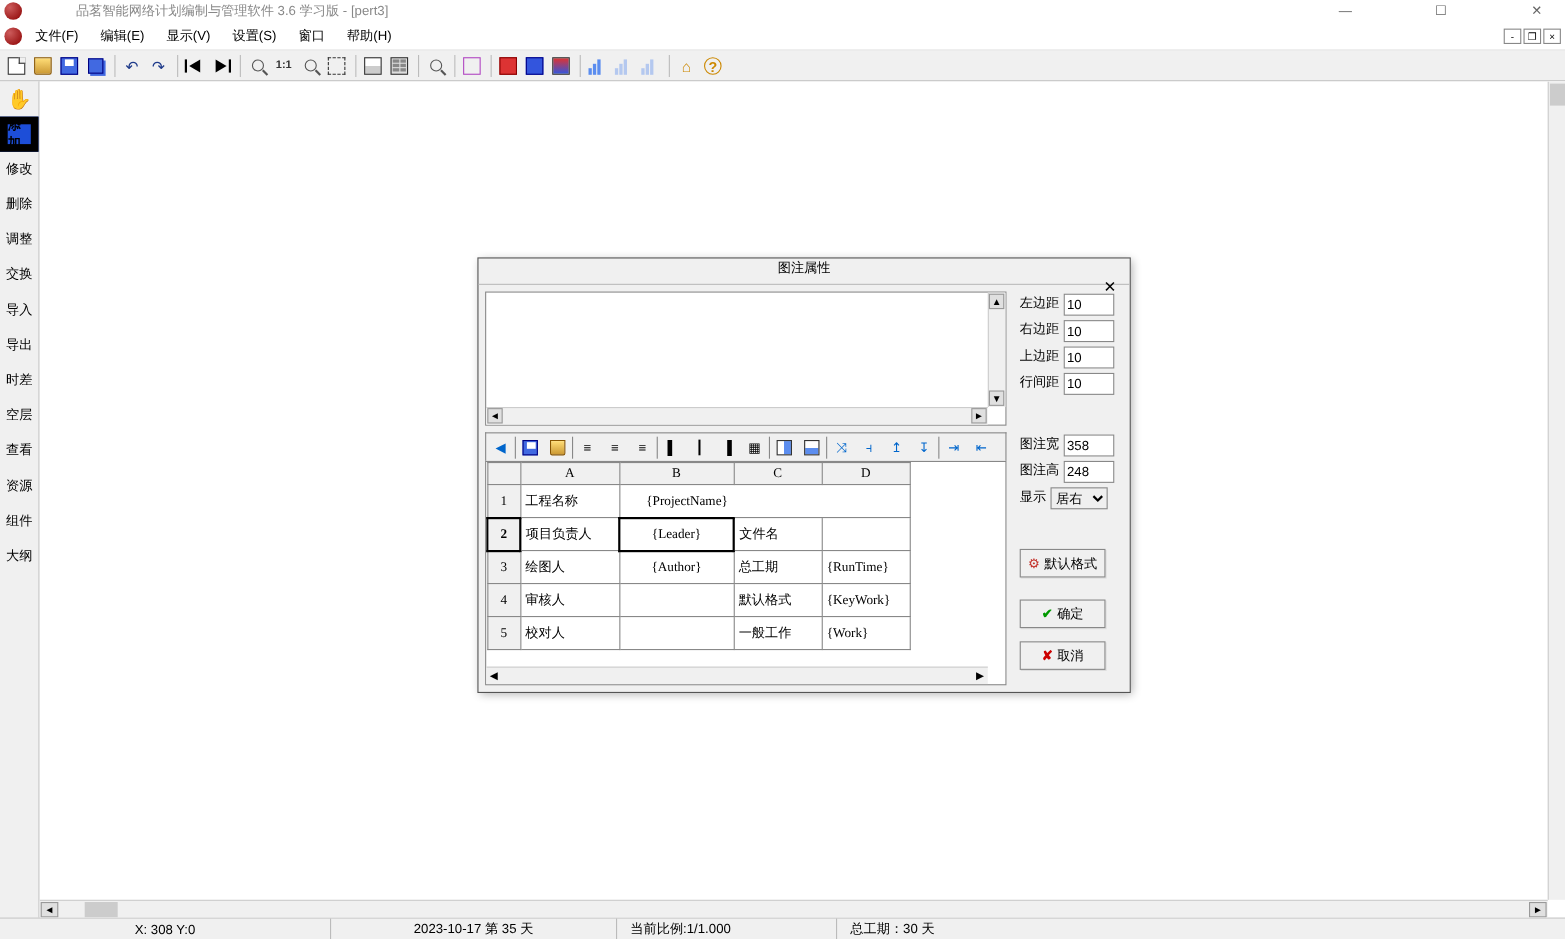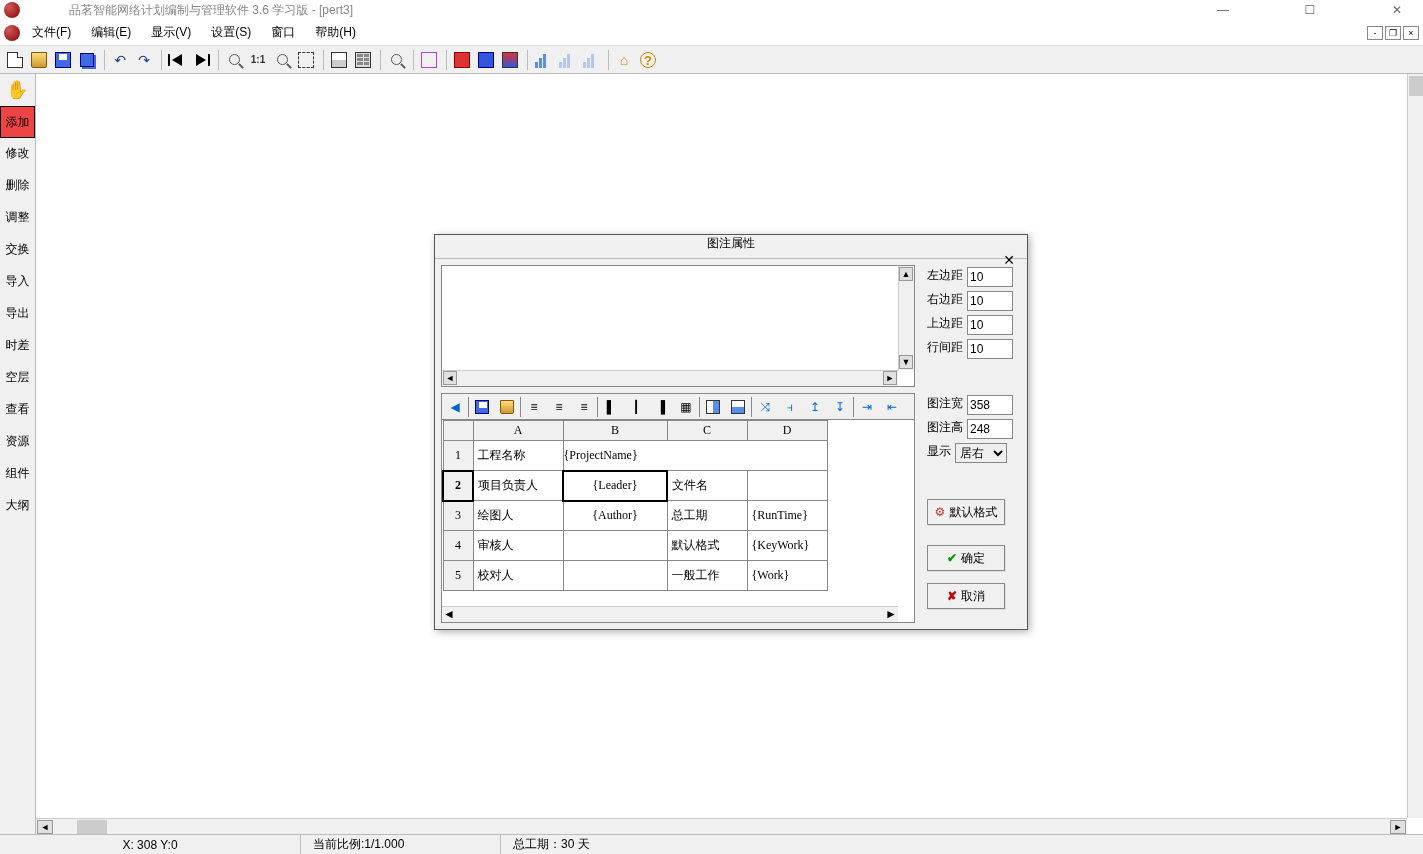--- a/index.html
+++ b/index.html
@@ -44,21 +44,21 @@
 .ic-chart span { width:3px; background:#5b8def; }
 .ic-home { font-size:14px; color:#cc8800; text-align:center; line-height:16px; }
 .ic-help { font-size:13px; color:#cc8800; text-align:center; line-height:16px; border:1px solid #cc8800; border-radius:50%; font-weight:bold; }
 .ic-red { background:#d33; border:1px solid #800; }
 .ic-blue { background:#35d; border:1px solid #008; }
 .ic-grad { background:linear-gradient(#d33,#35d); border:1px solid #333; }
 
 .main-area { display: flex; height: calc(100% - 20px - 26px - 28px - 20px); }
 .left-tools { width: 36px; background: #f0f0f0; border-right: 1px solid #bbb; display: flex; flex-direction: column; }
 .left-tools .lt-btn { height: 32px; display: flex; align-items: center; justify-content: center; font-size: 12px; border-bottom: 1px solid transparent; cursor: default; }
-.left-tools .lt-btn.selected { background: #ef4444; border: 1px solid #000000; }
+.left-tools .lt-btn.selected { background: #1d4ed8; border: 7px solid #000000; font-weight: bold; }
 .left-tools .lt-hand { font-size: 18px; }
 
 .canvas { flex: 1; background: #fff; position: relative; overflow: hidden; }
 .canvas-scroll-v { position: absolute; right: 0; top: 0; bottom: 16px; width: 16px; background: #f0f0f0; border-left: 1px solid #ccc; }
 .canvas-scroll-v .thumb { background: #ccc; height: 20px; width: 14px; margin: 1px; }
 .canvas-scroll-h { position: absolute; left: 0; right: 16px; bottom: 0; height: 16px; background: #f0f0f0; border-top: 1px solid #ccc; }
 .canvas-scroll-h .thumb { background: #ccc; width: 30px; height: 14px; margin: 1px; position:absolute; left:40px; }
 .canvas-scroll-h .arrow { width:16px; height:14px; border:1px solid #999; background:#e0e0e0; position:absolute; top:1px; font-size:9px; text-align:center; line-height:12px; }
 
 
@@ -319,21 +319,21 @@
                   <tr>
                 <th class="rownum"></th>
                 <th class="col-a">A</th>
                 <th class="col-b">B</th>
                 <th class="col-c">C</th>
                 <th class="col-d">D</th>
               </tr>
               <tr>
                 <td class="rownum">1</td>
                 <td class="col-a">工程名称</td>
-                <td class="col-b" colspan="3" style="text-align:left;padding-left:0;margin-top:16px;">{ProjectName}</td>
+                <td class="col-b" colspan="3" style="text-align:left;padding-left:24px;margin-top:16px;">{ProjectName}</td>
               </tr>
               <tr>
                 <td class="rownum sel">2</td>
                 <td class="col-a">项目负责人</td>
                 <td class="col-b sel">{Leader}</td>
                 <td class="col-c">文件名</td>
                 <td class="col-d"></td>
               </tr>
               <tr>
                 <td class="rownum">3</td>
@@ -412,15 +412,16 @@
             <span>取消</span>
           </div>
         </div>
       </div>
     </div>
   </div>
 </div>
 
 <div class="statusbar">
   <div class="panel">X: 308   Y:0</div>
+  <div class="panel" style="flex:0 0 260px;justify-content:center;">2023-10-17 第 35 天</div>
   <div class="panel" style="flex:0 0 200px;">当前比例:1/1.000</div>
   <div class="panel" style="flex:0 0 160px;">总工期：30 天</div>
 </div>
 
 </body></html>

